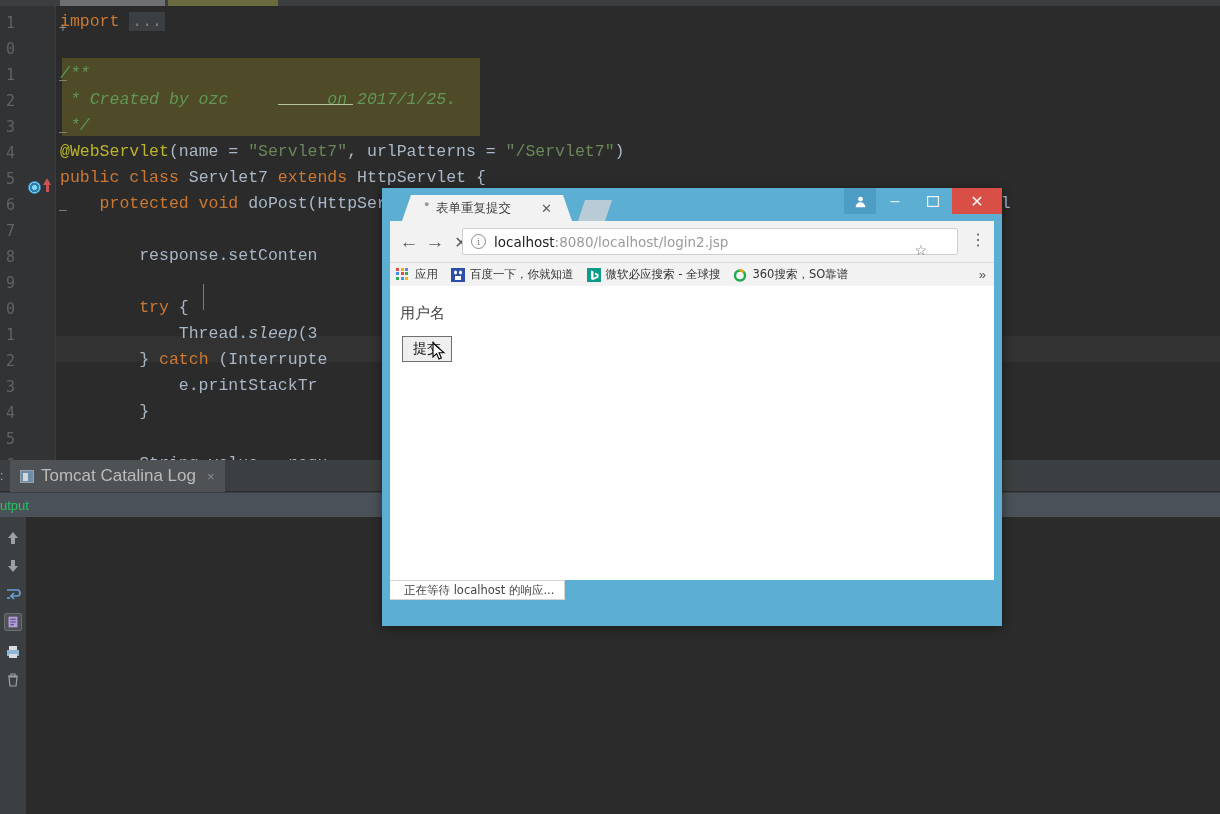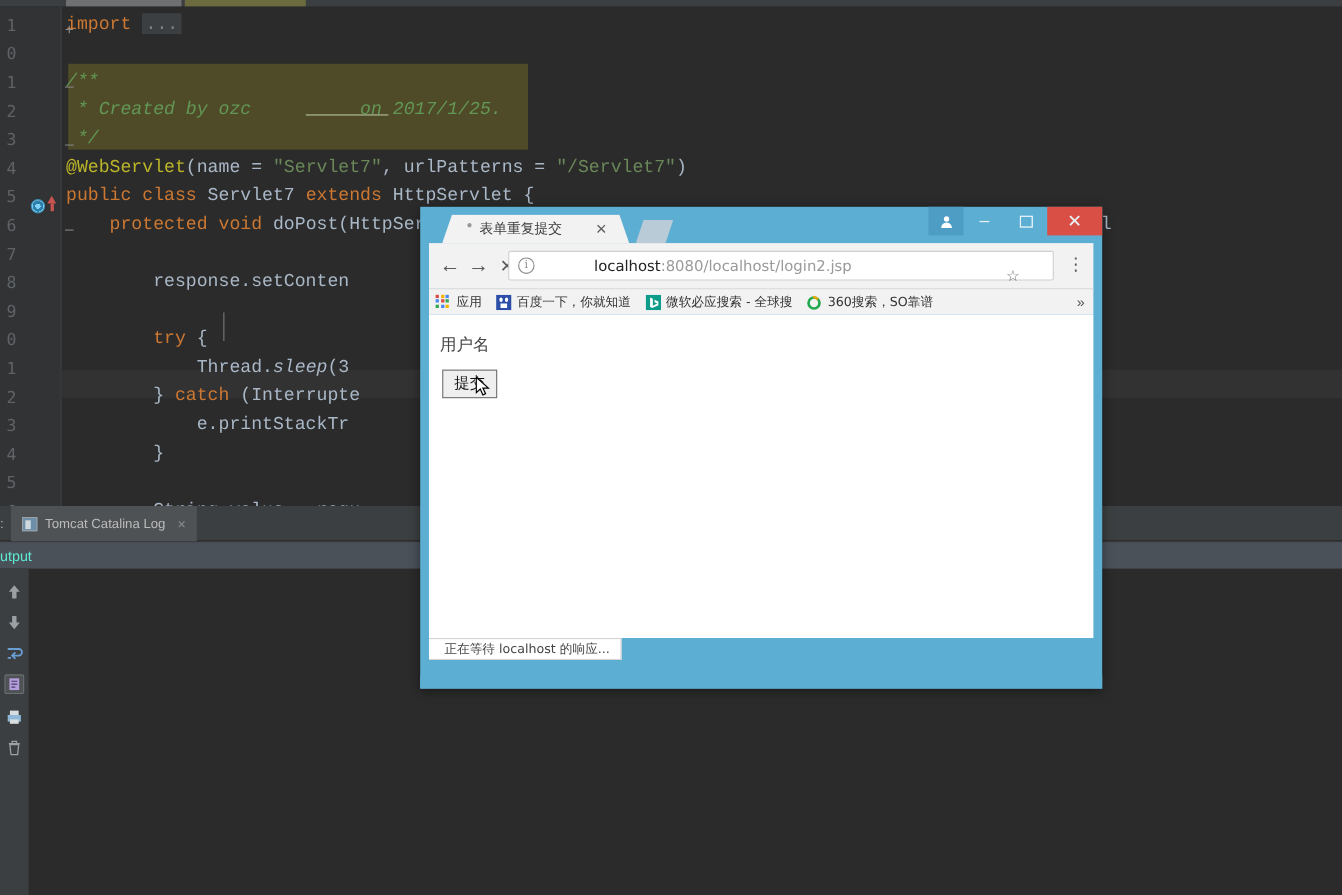--- a/index.html
+++ b/index.html
@@ -96,28 +96,28 @@
     background:#4e5254;
   }
   .tw-tab-ico {
     width:14px; height:13px; border:1px solid #9aa0a6; background:#6c8ea8;
     position:relative;
   }
   .tw-tab-ico::after{
     content:""; position:absolute; left:2px; top:2px; width:5px; height:8px;
     background:#cfd8dc;
   }
-  .tw-tab-label { font-size:12px; color:#bbbbbb; }
+  .tw-tab-label { font-size:17px; color:#bbbbbb; }
   .tw-tab-close { font-size:13px; color:#8d8d8d; margin-left:4px; }
 
   .tw-subbar {
     position:absolute; top:33px; left:0; width:1220px; height:24px;
     background:#4a5159; display:flex; align-items:center;
   }
-  .tw-subbar span { font-size:13px; color:#5eead4; margin-left:0px; }
+  .tw-subbar span { font-size:13px; color:#22c55e; margin-left:0px; }
 
   .tw-body { position:absolute; top:57px; left:0; width:1220px; height:297px; background:#2b2b2b; }
   .tw-rail { position:absolute; top:57px; left:0; width:26px; height:297px; background:#3c3f41; }
   .rail-ico { position:absolute; left:4px; width:18px; height:18px; }
   .rail-ico svg { display:block; }
   .rail-sel { background:#4e5254; border:1px solid #6a6f72; border-radius:2px; }
 
   
   #chrome {
     position:absolute; left:382px; top:188px; width:620px; height:438px;
@@ -166,21 +166,21 @@
     background:#fff; border:1px solid #cfcfcf; border-radius:2px;
     display:flex; align-items:center; padding:0 8px;
   }
   .cr-omni-info {
     width:15px; height:15px; border:1.3px solid #8a8a8a; border-radius:50%;
     color:#8a8a8a; font-size:10px; display:flex; align-items:center;
     justify-content:center; margin-right:8px; flex:none;
     font-family:"DejaVu Serif", serif;
   }
   .cr-url { font-size:13.5px; color:#9a9a9a; font-family:"DejaVu Sans", sans-serif; }
-  .cr-url b { color:#222; font-weight:normal;margin-left:46px; }
+  .cr-url b { color:#222; font-weight:normal; }
   .cr-star { position:absolute; right:30px; top:13px; font-size:14px; color:#6b6b6b; }
   .cr-menu { position:absolute; right:8px; top:9px; font-size:16px; color:#5a5a5a; letter-spacing:0; }
 
   .cr-bookbar {
     position:absolute; top:74px; left:8px; width:604px; height:24px;
     background:#f2f2f2; border-top:1px solid #dcdcdc;
     display:flex; align-items:center; padding-left:6px; overflow:hidden;
   }
   .bm { display:flex; align-items:center; gap:5px; margin-right:13px; flex:none; }
   .bm-label { font-size:11.5px; color:#333; font-family:"DejaVu Sans", sans-serif; white-space:nowrap; }

